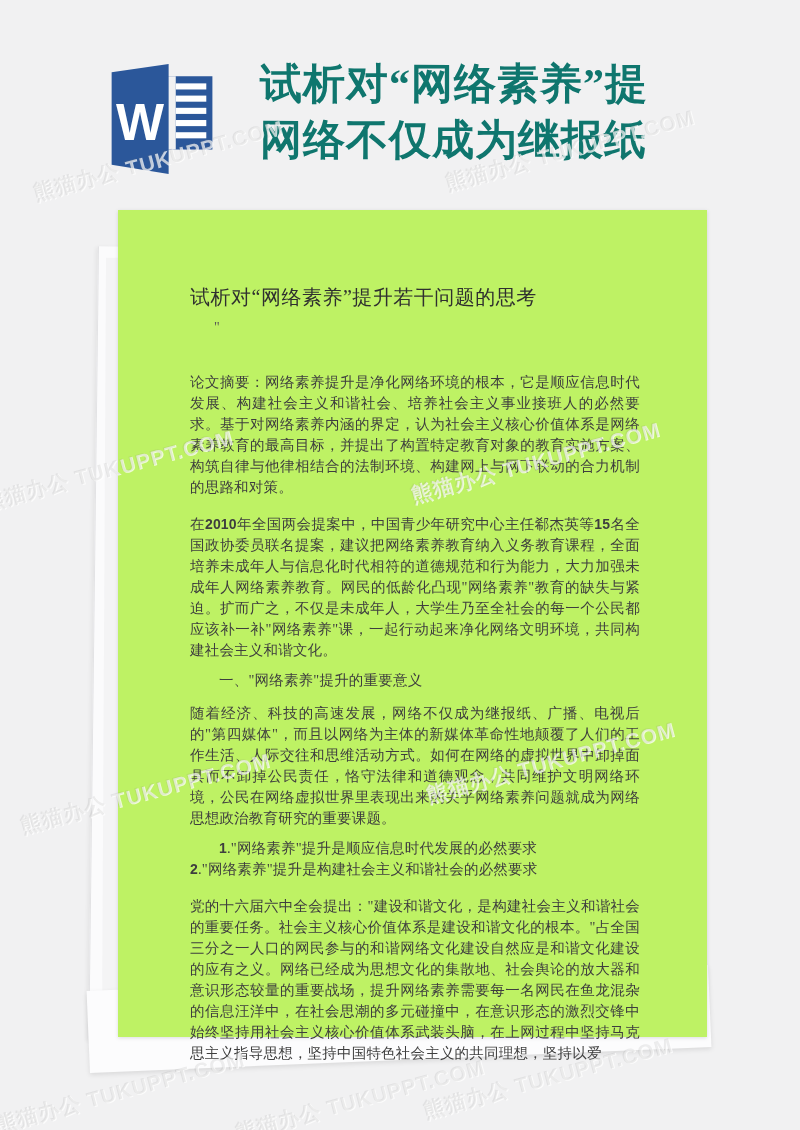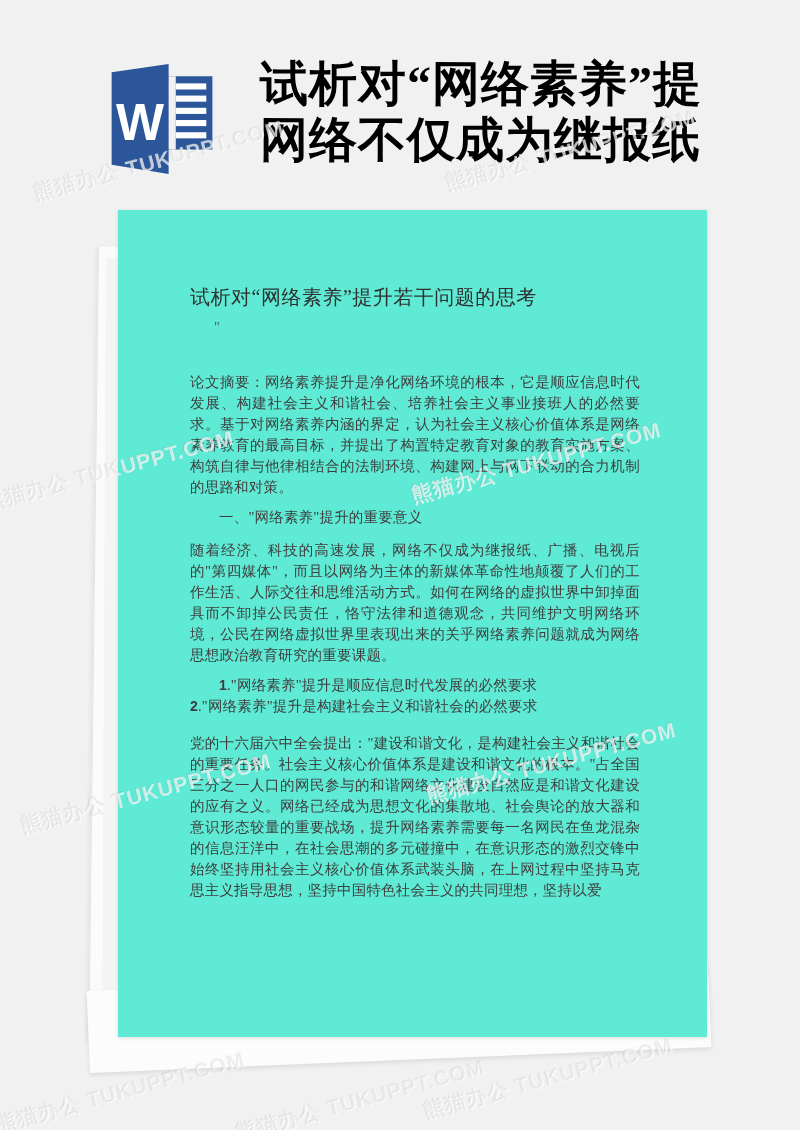--- a/index.html
+++ b/index.html
@@ -7,42 +7,42 @@
     width:800px;height:1130px;overflow:hidden;position:relative;
     background:#f1f1f2;
     font-family:"Liberation Sans","DejaVu Sans",sans-serif;
   }
   
   .header{position:absolute;left:0;top:0;width:800px;height:210px;}
   .word-icon{position:absolute;left:108px;top:62px;width:106px;height:114px;}
   .big-title{
     position:absolute;left:260px;top:56px;width:480px;
     font-family:"Liberation Serif","DejaVu Serif",serif;
-    font-weight:700;color:#000000;font-size:48px;line-height:56px;
+    font-weight:700;color:#0f766e;font-size:42px;line-height:56px;
     letter-spacing:1px;
   }
   
   .back-page-1{
     position:absolute;left:98px;top:247px;width:52px;height:794px;
     background:#fbfbfc;border-left:1px solid #e3e3e5;
     transform-origin:top right;transform:rotate(0.7deg);
     box-shadow:-2px 1px 4px rgba(0,0,0,0.06);
   }
   .back-page-2{
     position:absolute;left:106px;top:258px;width:46px;height:780px;
     background:#f4f4f5;transform-origin:top right;transform:rotate(0.3deg);
   }
   .back-page-bottom{
     position:absolute;left:88px;top:978px;width:622px;height:82px;
     background:#fcfcfd;transform:rotate(-2.4deg);
     box-shadow:0 2px 5px rgba(0,0,0,0.10);
   }
   .doc-page{
     position:absolute;left:118px;top:210px;width:589px;height:827px;
-    background:#5eead4;box-sizing:border-box;
+    background:#bef264;box-sizing:border-box;
     padding:72px 67px 0 72px;
     box-shadow:0 1px 4px rgba(0,0,0,0.13);
     font-family:"Liberation Serif","DejaVu Serif",serif;
     color:#3e3e3e;
   }
   .doc-page .doc-title{
     font-size:20px;line-height:30px;color:#2f2f2f;margin:0 0 8px 0;
     letter-spacing:0.5px;
   }
   .doc-page .quote-mark{
@@ -97,20 +97,21 @@
 
 <div class="back-page-1"></div>
 <div class="back-page-2"></div>
 <div class="back-page-bottom"></div>
 
 <div class="doc-page">
   <div id="doc-content">
       <p class="doc-title">试析对“网络素养”提升若干问题的思考</p>
       <p class="quote-mark">"</p>
       <p class="p">论文摘要：网络素养提升是净化网络环境的根本，它是顺应信息时代发展、构建社会主义和谐社会、培养社会主义事业接班人的必然要求。基于对网络素养内涵的界定，认为社会主义核心价值体系是网络素养教育的最高目标，并提出了构置特定教育对象的教育实施方案、构筑自律与他律相结合的法制环境、构建网上与网下联动的合力机制的思路和对策。</p>
+      <p class="p gap-lg">在<span class="num">2010</span>年全国两会提案中，中国青少年研究中心主任郗杰英等<span class="num">15</span>名全国政协委员联名提案，建议把网络素养教育纳入义务教育课程，全面培养未成年人与信息化时代相符的道德规范和行为能力，大力加强未成年人网络素养教育。网民的低龄化凸现"网络素养"教育的缺失与紧迫。扩而广之，不仅是未成年人，大学生乃至全社会的每一个公民都应该补一补"网络素养"课，一起行动起来净化网络文明环境，共同构建社会主义和谐文化。</p>
       <p class="p indent">一、"网络素养"提升的重要意义</p>
       <p class="p gap-md">随着经济、科技的高速发展，网络不仅成为继报纸、广播、电视后的"第四媒体"，而且以网络为主体的新媒体革命性地颠覆了人们的工作生活、人际交往和思维活动方式。如何在网络的虚拟世界中卸掉面具而不卸掉公民责任，恪守法律和道德观念，共同维护文明网络环境，公民在网络虚拟世界里表现出来的关乎网络素养问题就成为网络思想政治教育研究的重要课题。</p>
       <p class="p indent tight"><span class="num">1</span>."网络素养"提升是顺应信息时代发展的必然要求</p>
       <p class="p"><span class="num">2</span>."网络素养"提升是构建社会主义和谐社会的必然要求</p>
       <p class="p gap-lg">党的十六届六中全会提出："建设和谐文化，是构建社会主义和谐社会的重要任务。社会主义核心价值体系是建设和谐文化的根本。"占全国三分之一人口的网民参与的和谐网络文化建设自然应是和谐文化建设的应有之义。网络已经成为思想文化的集散地、社会舆论的放大器和意识形态较量的重要战场，提升网络素养需要每一名网民在鱼龙混杂的信息汪洋中，在社会思潮的多元碰撞中，在意识形态的激烈交锋中始终坚持用社会主义核心价值体系武装头脑，在上网过程中坚持马克思主义指导思想，坚持中国特色社会主义的共同理想，坚持以爱</p>
     </div>
 </div>
 
 <div>
   <span class="wm" style="left:158px;top:160px">熊猫办公 TUKUPPT.COM</span>

